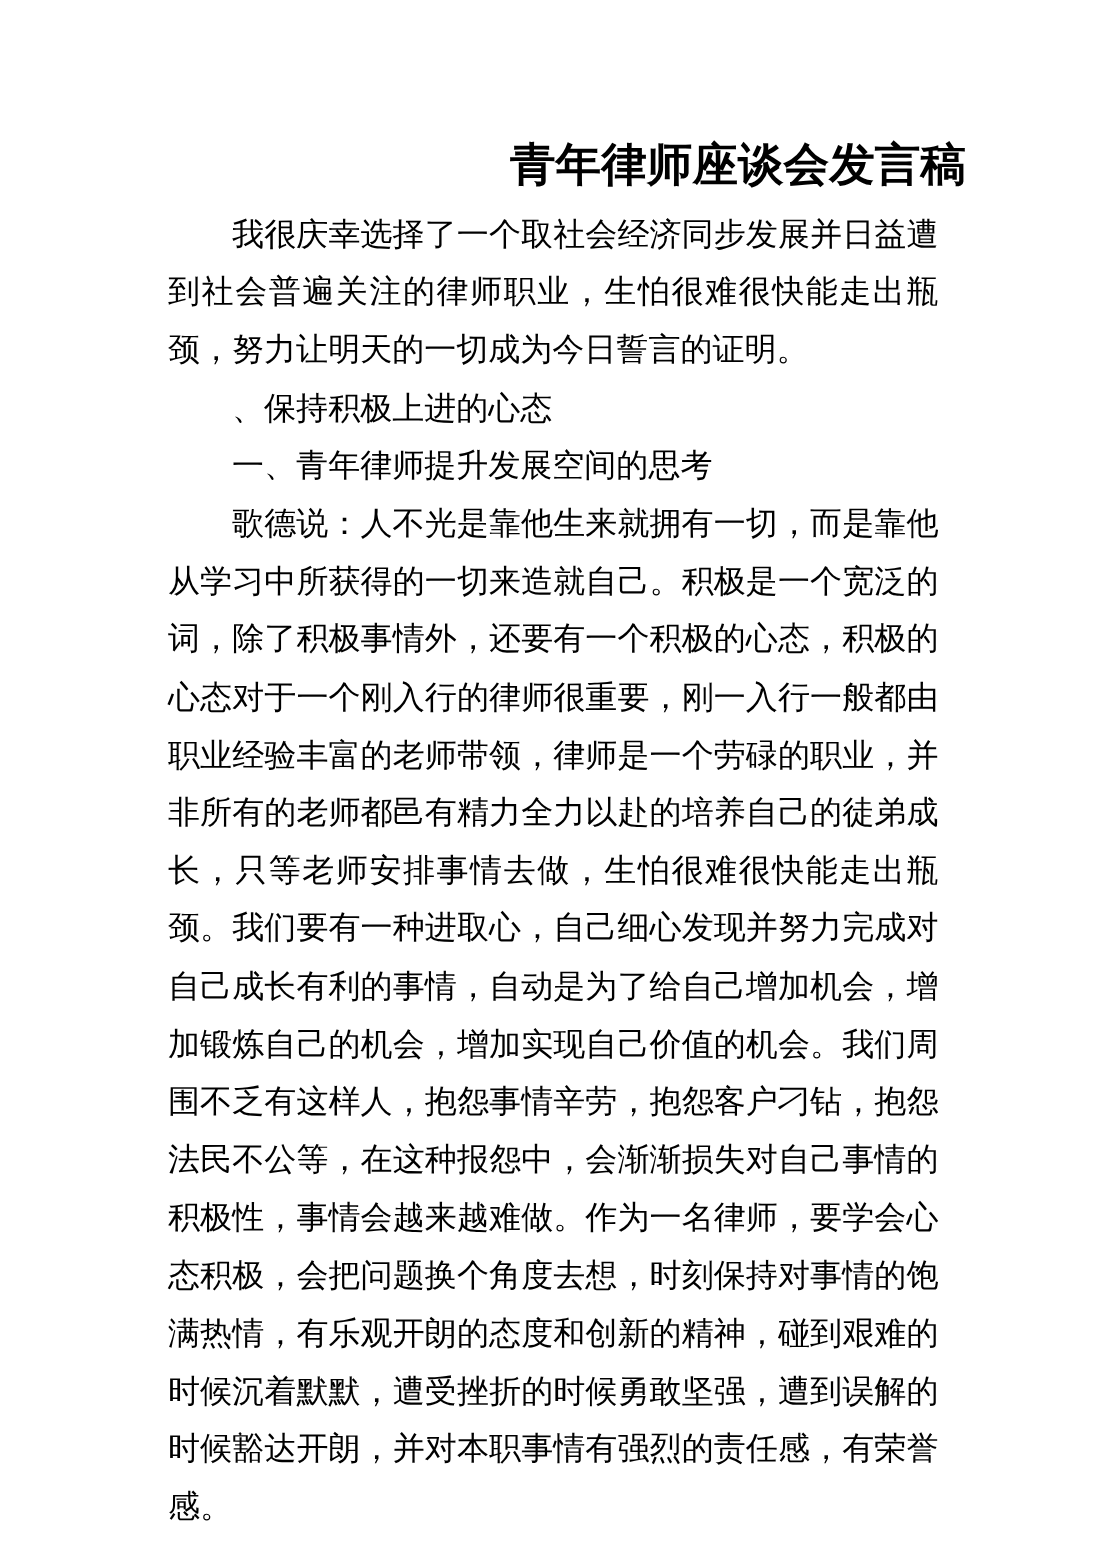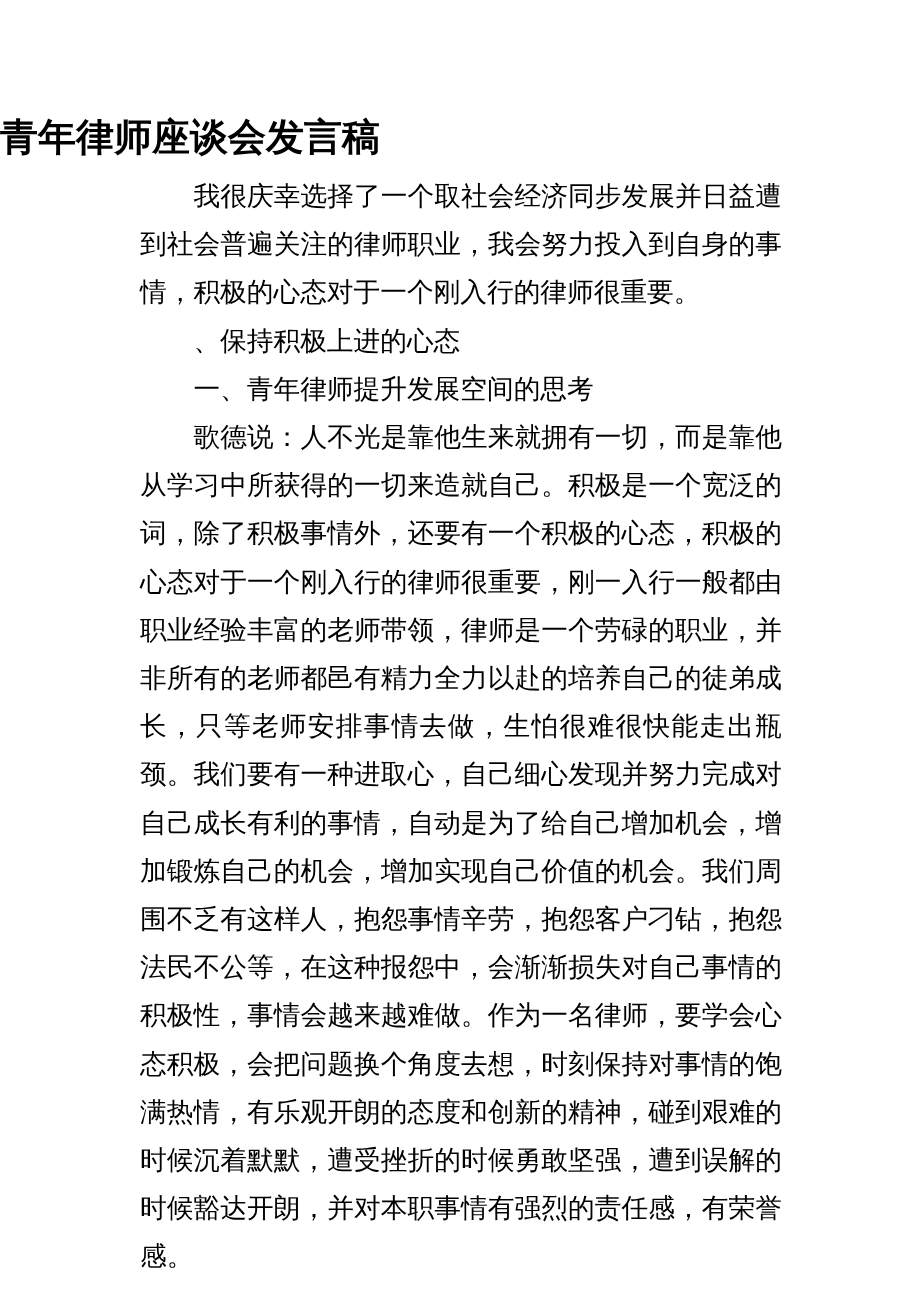--- a/index.html
+++ b/index.html
@@ -21,21 +21,21 @@
       top: 0;
       width: 920px;
       height: 1302px;
       background: #ffffff;
     }
     .title {
       position: absolute;
       top: 112px;
       left: 0;
       width: 805px;
-      text-align: left;
+      text-align: right;
       font-family: "DejaVu Sans", "Liberation Sans", sans-serif;
       font-weight: bold;
       font-size: 38px;
       line-height: 50px;
       letter-spacing: 0px;
       margin: 0;
     }
     .body-text {
       position: absolute;
       top: 172px;
@@ -60,18 +60,18 @@
       text-indent: 2em;
     }
   </style>
 </head>
 <body>
 
 <div class="page">
   <h1 class="title">青年律师座谈会发言稿</h1>
 
   <div class="body-text">
-    <p class="para indent">我很庆幸选择了一个取社会经济同步发展并日益遭到社会普遍关注的律师职业，我会努力投入到自身的事情，积极的心态对于一个刚入行的律师很重要。</p>
+    <p class="para indent">我很庆幸选择了一个取社会经济同步发展并日益遭到社会普遍关注的律师职业，生怕很难很快能走出瓶颈，努力让明天的一切成为今日誓言的证明。</p>
     <p class="heading">、保持积极上进的心态</p>
     <p class="heading">一、青年律师提升发展空间的思考</p>
     <p class="para indent">歌德说：人不光是靠他生来就拥有一切，而是靠他从学习中所获得的一切来造就自己。积极是一个宽泛的词，除了积极事情外，还要有一个积极的心态，积极的心态对于一个刚入行的律师很重要，刚一入行一般都由职业经验丰富的老师带领，律师是一个劳碌的职业，并非所有的老师都邑有精力全力以赴的培养自己的徒弟成长，只等老师安排事情去做，生怕很难很快能走出瓶颈。我们要有一种进取心，自己细心发现并努力完成对自己成长有利的事情，自动是为了给自己增加机会，增加锻炼自己的机会，增加实现自己价值的机会。我们周围不乏有这样人，抱怨事情辛劳，抱怨客户刁钻，抱怨法民不公等，在这种报怨中，会渐渐损失对自己事情的积极性，事情会越来越难做。作为一名律师，要学会心态积极，会把问题换个角度去想，时刻保持对事情的饱满热情，有乐观开朗的态度和创新的精神，碰到艰难的时候沉着默默，遭受挫折的时候勇敢坚强，遭到误解的时候豁达开朗，并对本职事情有强烈的责任感，有荣誉感。</p>
   </div>
 </div>
 
 </body></html>

